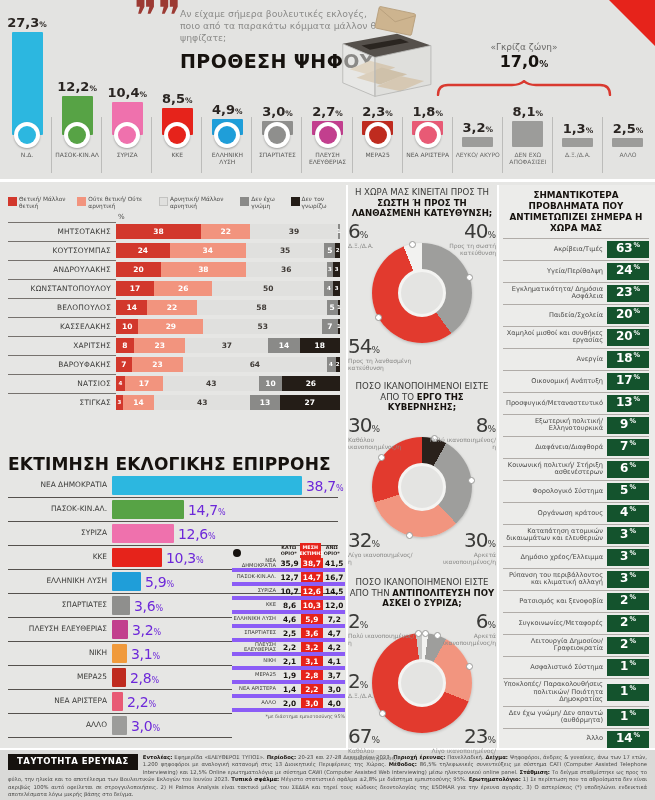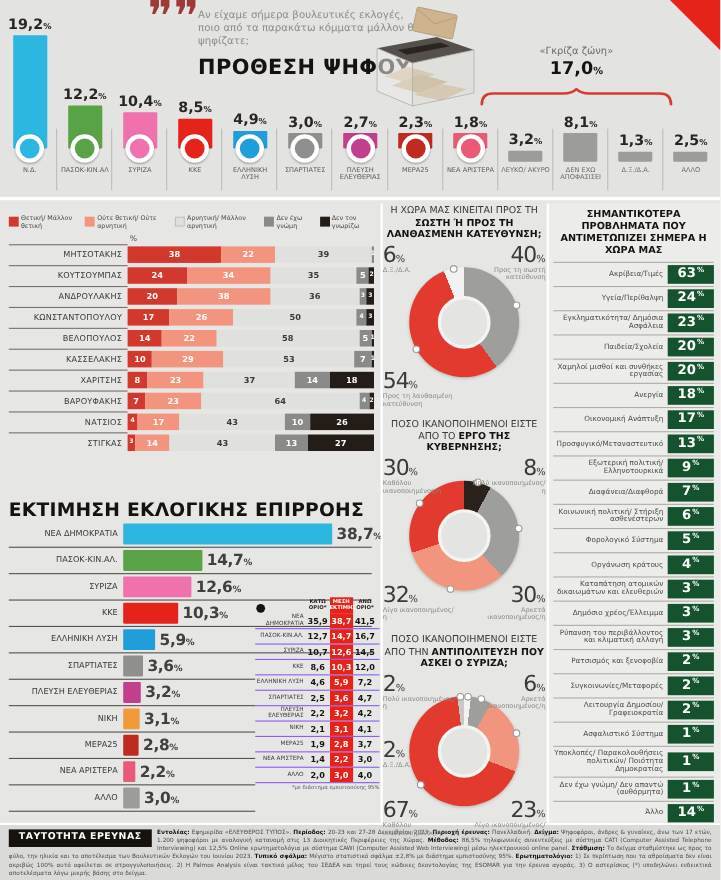--- a/index.html
+++ b/index.html
@@ -50,33 +50,33 @@
   .lseg{display:flex;align-items:center;justify-content:center;font-size:7.5px;font-weight:700;color:#fff;white-space:nowrap;overflow:visible;}
   .lseg.onlight{color:#3f3a36;}
   .lseg.tiny{font-size:5.5px;}
 
   
   .influence{position:absolute;left:0;top:450px;width:346px;height:298px;padding:4px 0 0 8px;}
   .inf-title{font-size:17px;font-weight:800;color:#16120e;letter-spacing:.2px;}
   .irow{display:flex;align-items:center;height:24px;border-bottom:1px solid #55514d;}
   .iname{width:104px;flex:none;font-size:7.4px;color:#3a3a38;text-align:right;padding-right:5px;line-height:1.1;}
   .ibar{height:19px;flex:none;border-radius:1px;}
-  .ival{margin-left:4px;font-size:14px;font-weight:700;color:#404040;letter-spacing:-.3px;white-space:nowrap;}
+  .ival{margin-left:4px;font-size:14px;font-weight:400;color:#6d28d9;letter-spacing:-.3px;white-space:nowrap;}
   .ival .pct{font-size:8px;}
 
   
   .limits{position:absolute;left:232px;top:540px;width:113px;z-index:3;}
   .lim-title{font-size:9.3px;color:#3a3a38;text-align:center;line-height:1.2;}
   .lim-title b{font-weight:800;color:#16120e;}
   .lim-head{display:flex;align-items:flex-end;margin-top:3px;}
   .lim-spacer{width:46px;flex:none;display:flex;align-items:flex-end;}
   .lim-bullet{width:8px;height:8px;border-radius:50%;background:#16120e;margin:0 0 1px 1px;}
   .lim-h{width:21.5px;flex:none;font-size:4.8px;font-weight:700;text-align:center;color:#2a2522;line-height:1.15;padding:2px 0;}
   .lim-h.mid{background:#e6231b;color:#fff;}
-  .lim-row{display:flex;align-items:stretch;height:14px;border-bottom:1px solid #8b5cf6;}
+  .lim-row{display:flex;align-items:stretch;height:14px;border-bottom:4px solid #8b5cf6;justify-content:space-between;}
   .lim-name{width:46px;flex:none;font-size:5.2px;color:#3a3a38;text-align:right;padding-right:2px;display:flex;align-items:center;justify-content:flex-end;line-height:1;}
   .lim-cell{width:21.5px;flex:none;font-size:7.4px;font-weight:700;color:#16120e;display:flex;align-items:center;justify-content:center;}
   .lim-cell.mid{background:#e6231b;color:#fff;}
   .lim-foot{font-size:4.8px;color:#5a5a58;text-align:right;margin-top:2px;}
 
   
   .donuts{position:absolute;left:348px;top:185px;width:148px;height:563px;}
   .donut{position:absolute;left:0;width:148px;}
   .d-title{font-size:8.6px;color:#3a3a38;text-align:center;line-height:1.25;}
   .d-title b{font-weight:700;color:#16120e;}
@@ -143,21 +143,21 @@
       <div class="gz-value" data-interactable="false"><span data-interactable="false">17,0</span><span class="pct" data-interactable="false">%</span></div>
     </div>
     <div class="gz-bracket" data-interactable="false">
       <svg width="176" height="16" viewBox="0 0 176 16">
         <path d="M2,15 Q2,5 12,5 L76,5 Q84,5 88,1 Q92,5 100,5 L164,5 Q174,5 174,15" fill="none" stroke="#d93a30" stroke-width="2.4" stroke-linecap="round"></path>
       </svg>
     </div>
 
     <div class="vote-row" id="vote-bars" data-interactable="false">
         <div class="vslot" data-interactable="false">
-          <div class="vval" data-interactable="false"><span data-interactable="false">19,2</span><span class="pct" data-interactable="false">%</span></div>
+          <div class="vval" data-interactable="false"><span data-interactable="false">27,3</span><span class="pct" data-interactable="false">%</span></div>
           <div class="vbar" data-interactable="false" style="height: 103px; background: rgb(44, 183, 224);">
             <div class="vlogo" data-interactable="false">
               <div class="vlogo-in" data-interactable="false" style="background: rgb(44, 183, 224);"></div>
             </div>
           </div>
           <div class="vname" data-interactable="false">Ν.Δ.</div>
         </div>
         <div class="vslot" data-interactable="false">
           <div class="vval" data-interactable="false"><span data-interactable="false">12,2</span><span class="pct" data-interactable="false">%</span></div>
           <div class="vbar" data-interactable="false" style="height: 39px; background: rgb(87, 163, 69);">

